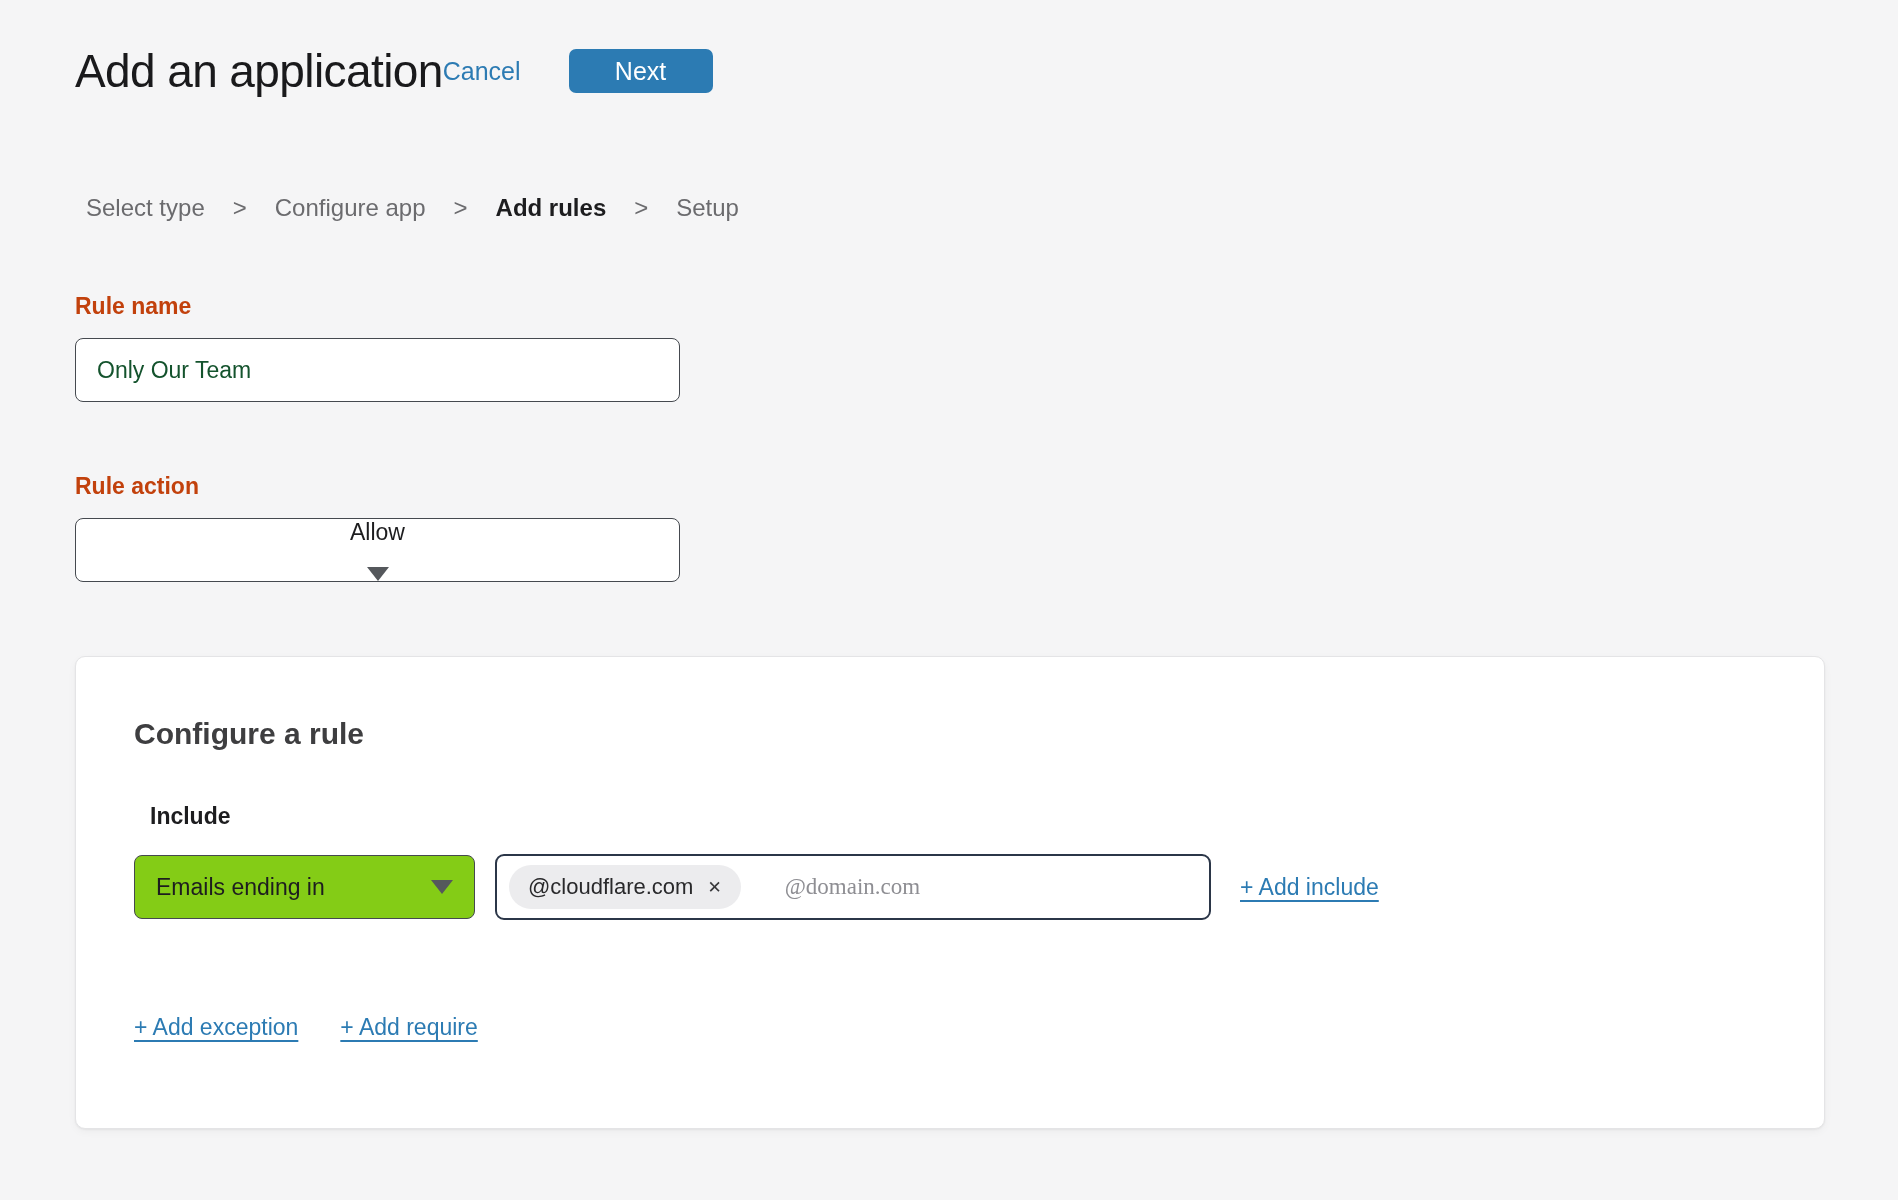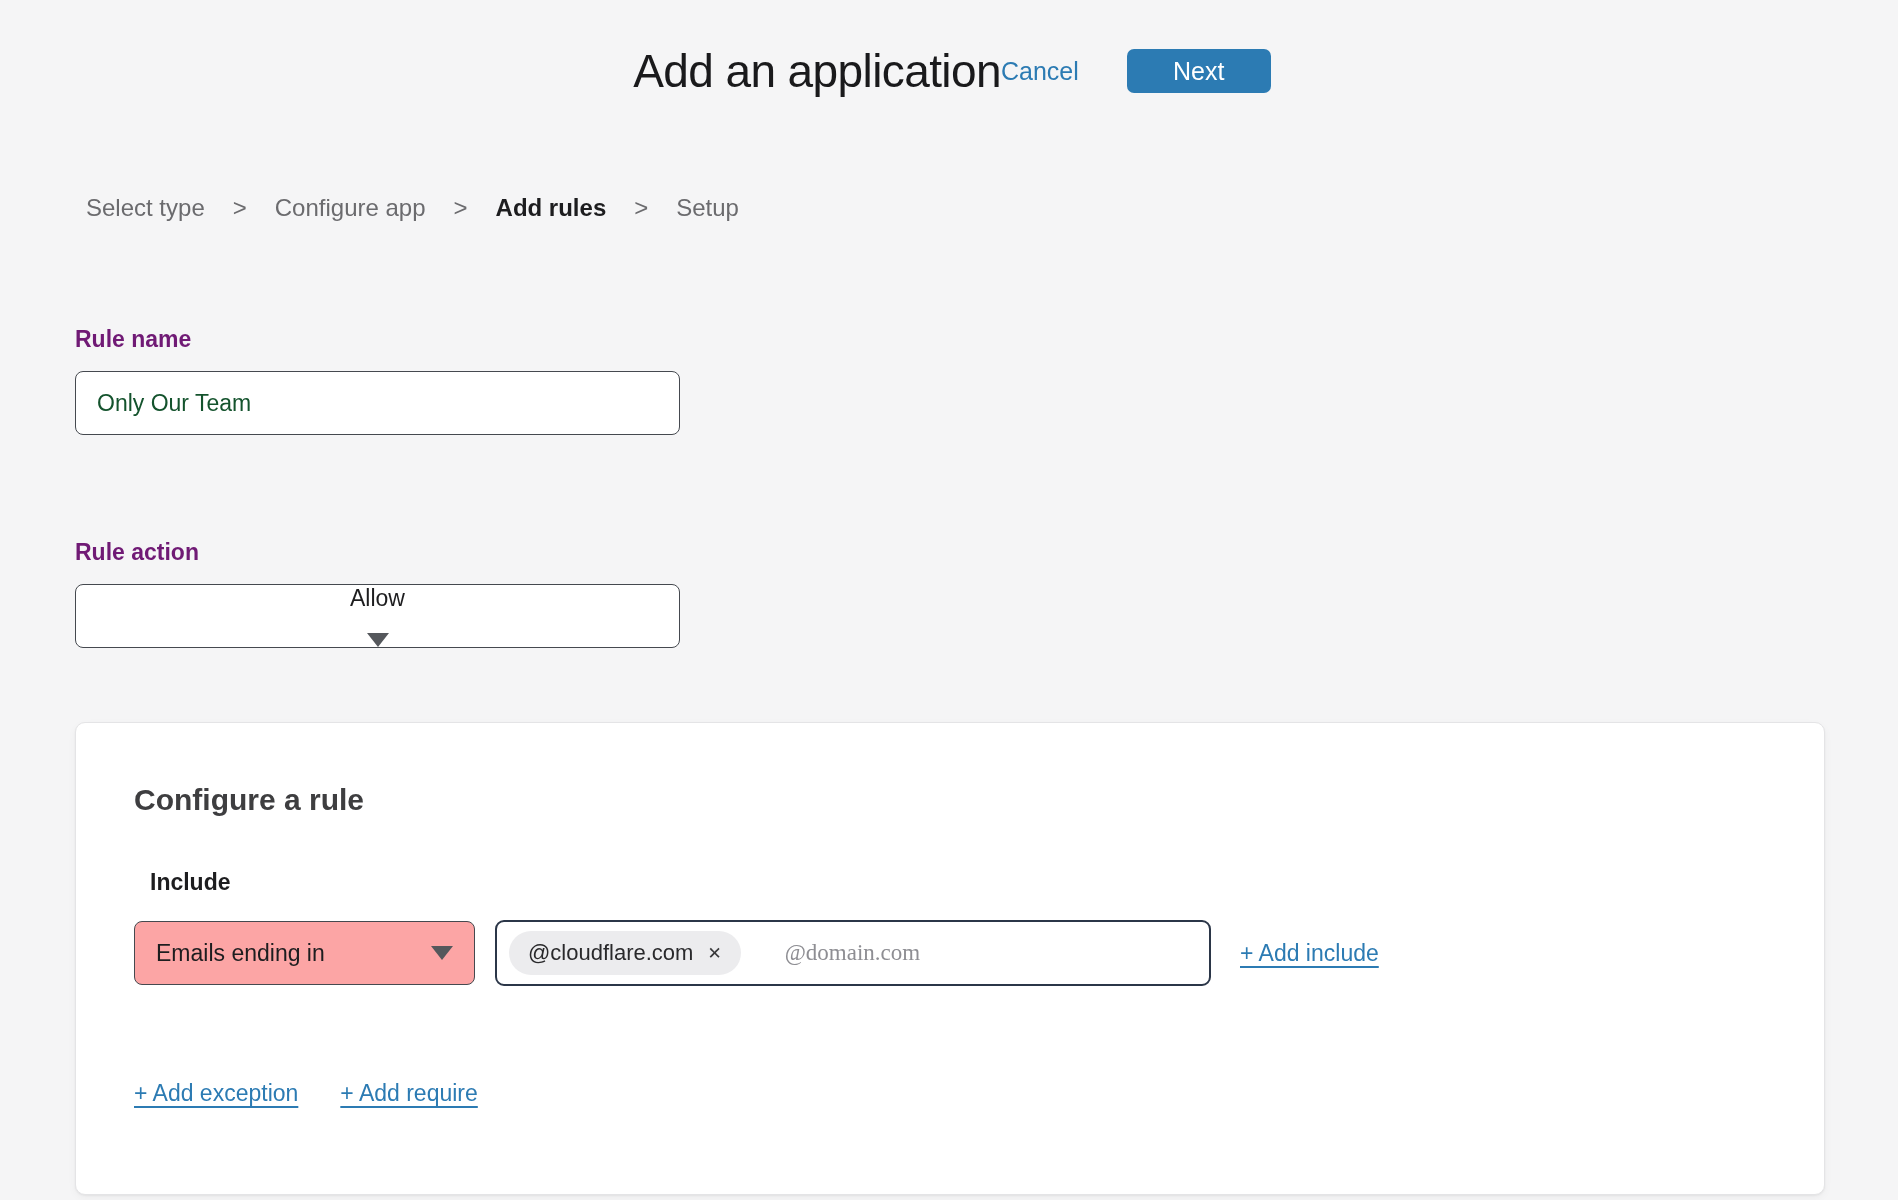--- a/index.html
+++ b/index.html
@@ -8,21 +8,21 @@
     position:relative;
     width:1898px; height:1200px;
     background:#f5f5f6;
     font-family:"Liberation Sans","DejaVu Sans",sans-serif;
     color:#1d1d1f;
     overflow:hidden;
   }
   .content { padding:44px 69px 0 75px; }
 
   
-  .header-row { display:flex; justify-content:center; align-items:center; }
+  .header-row { display:flex; justify-content:flex-start; align-items:center; }
   .page-title { font-size:46px; font-weight:400; letter-spacing:-0.6px; color:#1a1a1c; }
   .header-actions { display:flex; align-items:center; gap:48px; }
   .cancel-link { font-size:25px; color:#2c7bb3; cursor:pointer; }
   .next-button {
     width:144px; height:44px;
     background:#2c7bb3; color:#ffffff;
     font-family:inherit; font-size:25px;
     border:none; border-radius:7px;
     display:flex; align-items:center; justify-content:center;
     cursor:pointer;
@@ -32,21 +32,21 @@
   .breadcrumb {
     margin-top:96px; padding-left:11px;
     display:flex; align-items:center; gap:28px;
     font-size:24px; color:#6b6b6e;
   }
   .crumb { white-space:nowrap; }
   .crumb.active { color:#1d1d1f; font-weight:700; }
   .crumb-sep { color:#6b6b6e; }
 
   
-  .field-label { margin-top:104px; font-size:23px; font-weight:700; color:#701a75; }
+  .field-label { margin-top:71px; font-size:23px; font-weight:700; color:#c2410c; }
   .text-input {
     display:block; margin-top:18px;
     width:605px; height:64px;
     background:#ffffff;
     border:1.5px solid #45494f; border-radius:8px;
     font-family:inherit; font-size:23px; color:#14532d;
     padding:0 21px; outline:none;
   }
   .select-box {
     margin-top:18px;
@@ -71,21 +71,21 @@
     border:1px solid #e4e4e6; border-radius:10px;
     box-shadow:0 1px 2px rgba(0,0,0,0.05), 0 3px 8px rgba(0,0,0,0.04);
     padding:60px 58px 0 58px;
   }
   .card-title { font-size:30px; font-weight:700; color:#3e3e40; }
   .include-label { margin-top:52px; font-size:23px; font-weight:700; color:#1d1d1f;margin-left:16px; }
 
   .rule-row { margin-top:24px; display:flex; align-items:center; }
   .rule-selector {
     width:341px; height:64px; flex-shrink:0;
-    background:#fca5a5;
+    background:#84cc16;
     border:1.5px solid #45494f; border-radius:8px;
     display:flex; align-items:center; justify-content:space-between;
     padding:12px 21px; font-size:23px; cursor:pointer;
   }
   .tag-input {
     margin-left:20px;
     width:716px; height:66px; flex-shrink:0;
     background:#ffffff;
     border:2px solid #2b3648; border-radius:9px;
     display:flex; align-items:center;

